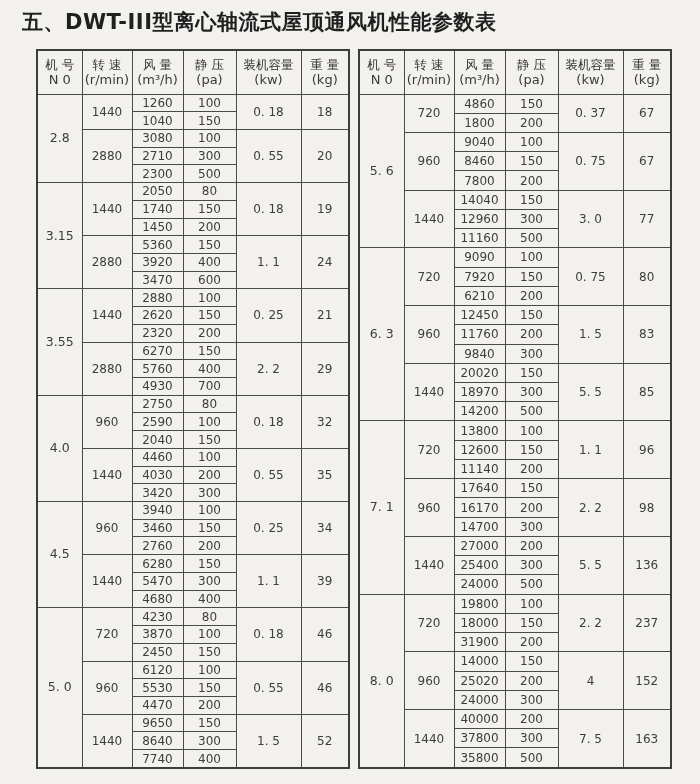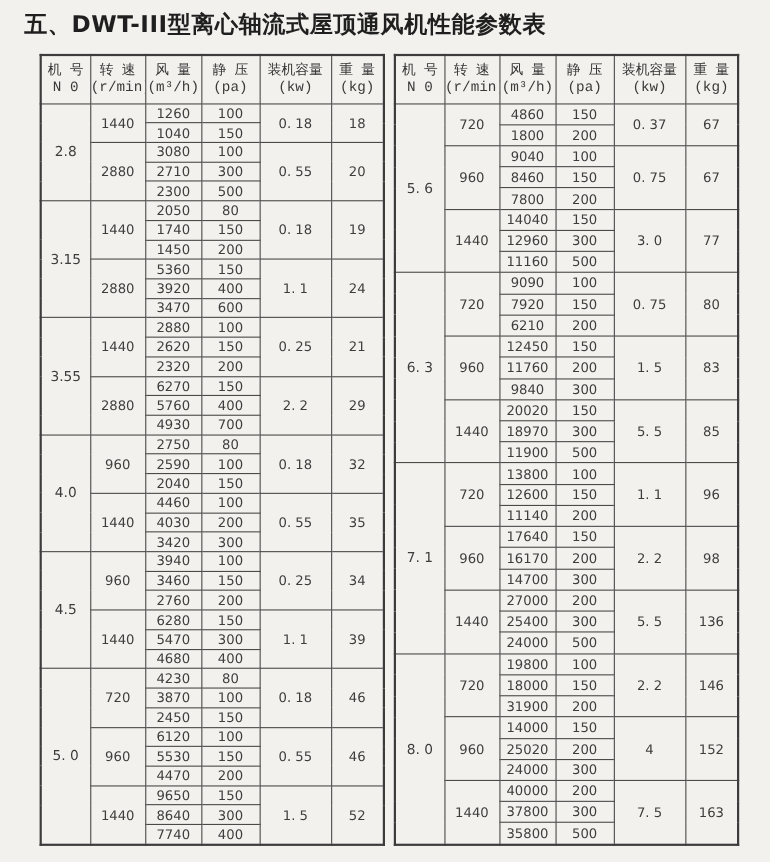--- a/index.html
+++ b/index.html
@@ -40,21 +40,21 @@
   .spec-table th,
   .spec-table td {
     border: 1px solid #4a4a4a;
     padding: 0;
     text-align: center;
     vertical-align: middle;
     color: #3d3d3d;
     overflow: hidden;
   }
   .spec-table thead tr { height: 44px; }
-  .spec-table th { font-weight: normal; font-family: Liberation Mono, monospace; }
+  .spec-table th { font-weight: normal; }
   .spec-table th .hline1 {
     font-size: 12.5px;
     color: #333;
     line-height: 1.25;
     white-space: nowrap;
   }
   .spec-table th .hline2 {
     font-size: 13px;
     color: #3a3a3a;
     line-height: 1.2;
@@ -430,21 +430,21 @@
             <td class="flow">20020</td>
             <td class="pressure">150</td>
             <td class="power" rowspan="3">5. 5</td>
             <td class="weight" rowspan="3">85</td>
           </tr>
           <tr>
             <td class="flow">18970</td>
             <td class="pressure">300</td>
           </tr>
           <tr>
-            <td class="flow">11900</td>
+            <td class="flow">14200</td>
             <td class="pressure">500</td>
           </tr>
           <tr>
             <td class="model" rowspan="9">7. 1</td>
             <td class="speed" rowspan="3">720</td>
             <td class="flow">13800</td>
             <td class="pressure">100</td>
             <td class="power" rowspan="3">1. 1</td>
             <td class="weight" rowspan="3">96</td>
           </tr>
@@ -485,21 +485,21 @@
           <tr>
             <td class="flow">24000</td>
             <td class="pressure">500</td>
           </tr>
           <tr>
             <td class="model" rowspan="9">8. 0</td>
             <td class="speed" rowspan="3">720</td>
             <td class="flow">19800</td>
             <td class="pressure">100</td>
             <td class="power" rowspan="3">2. 2</td>
-            <td class="weight" rowspan="3">146</td>
+            <td class="weight" rowspan="3">237</td>
           </tr>
           <tr>
             <td class="flow">18000</td>
             <td class="pressure">150</td>
           </tr>
           <tr>
             <td class="flow">31900</td>
             <td class="pressure">200</td>
           </tr>
           <tr>

